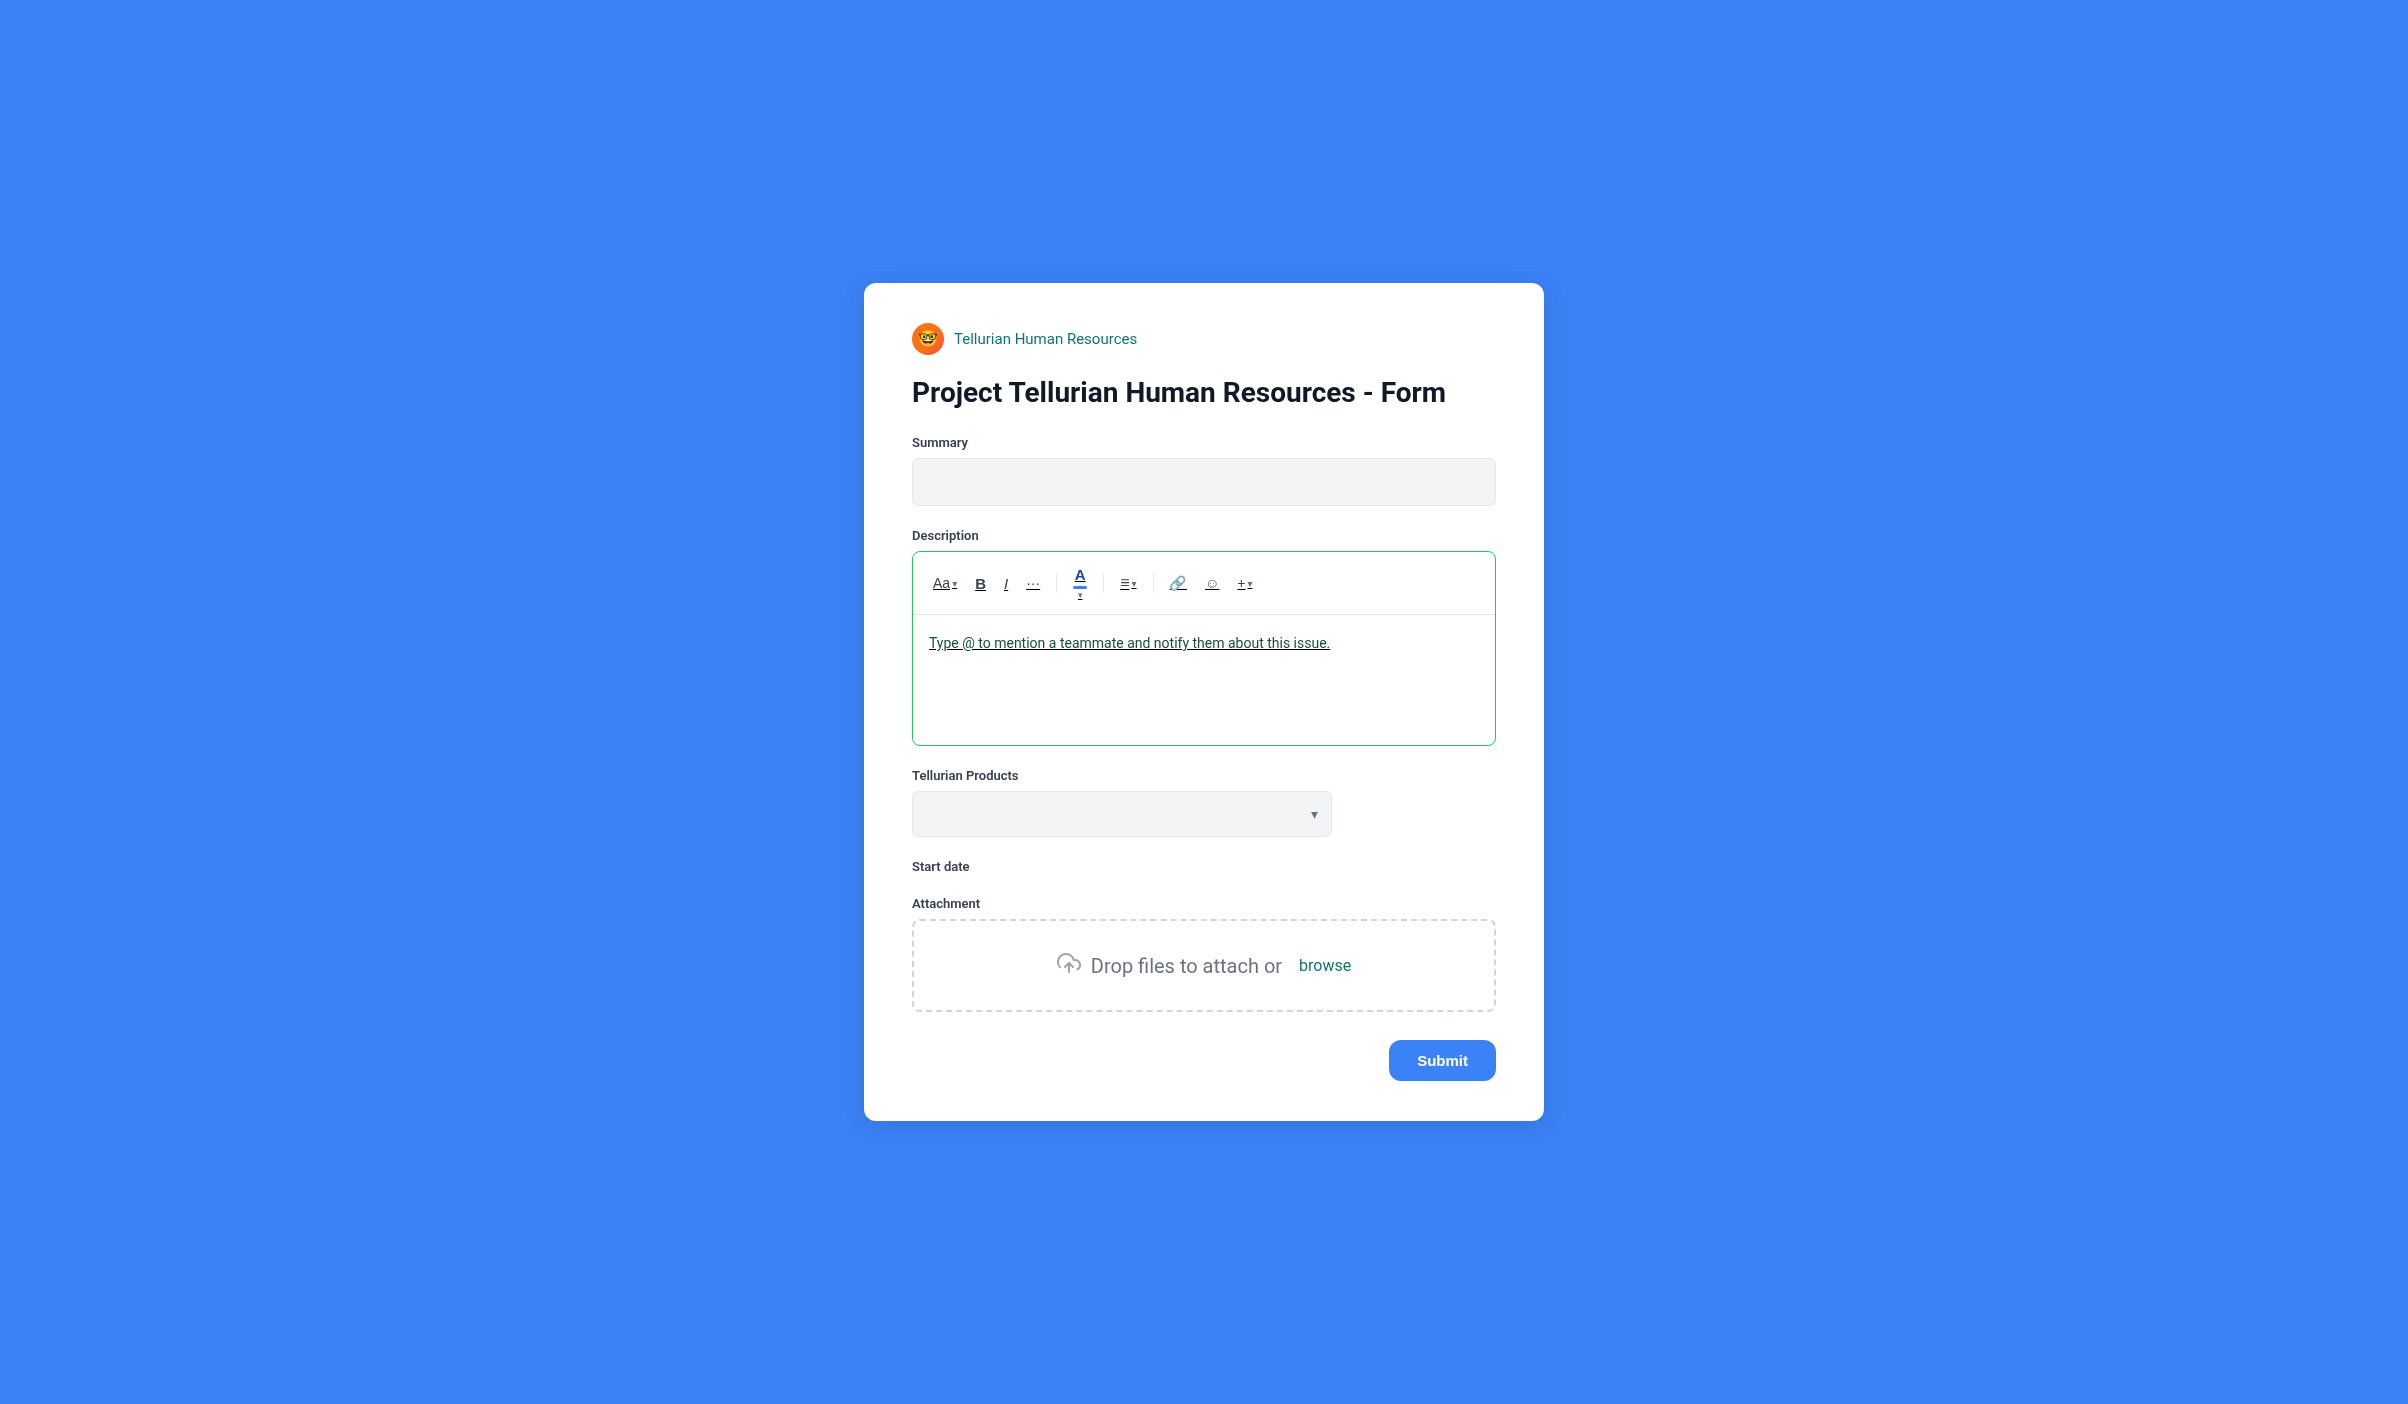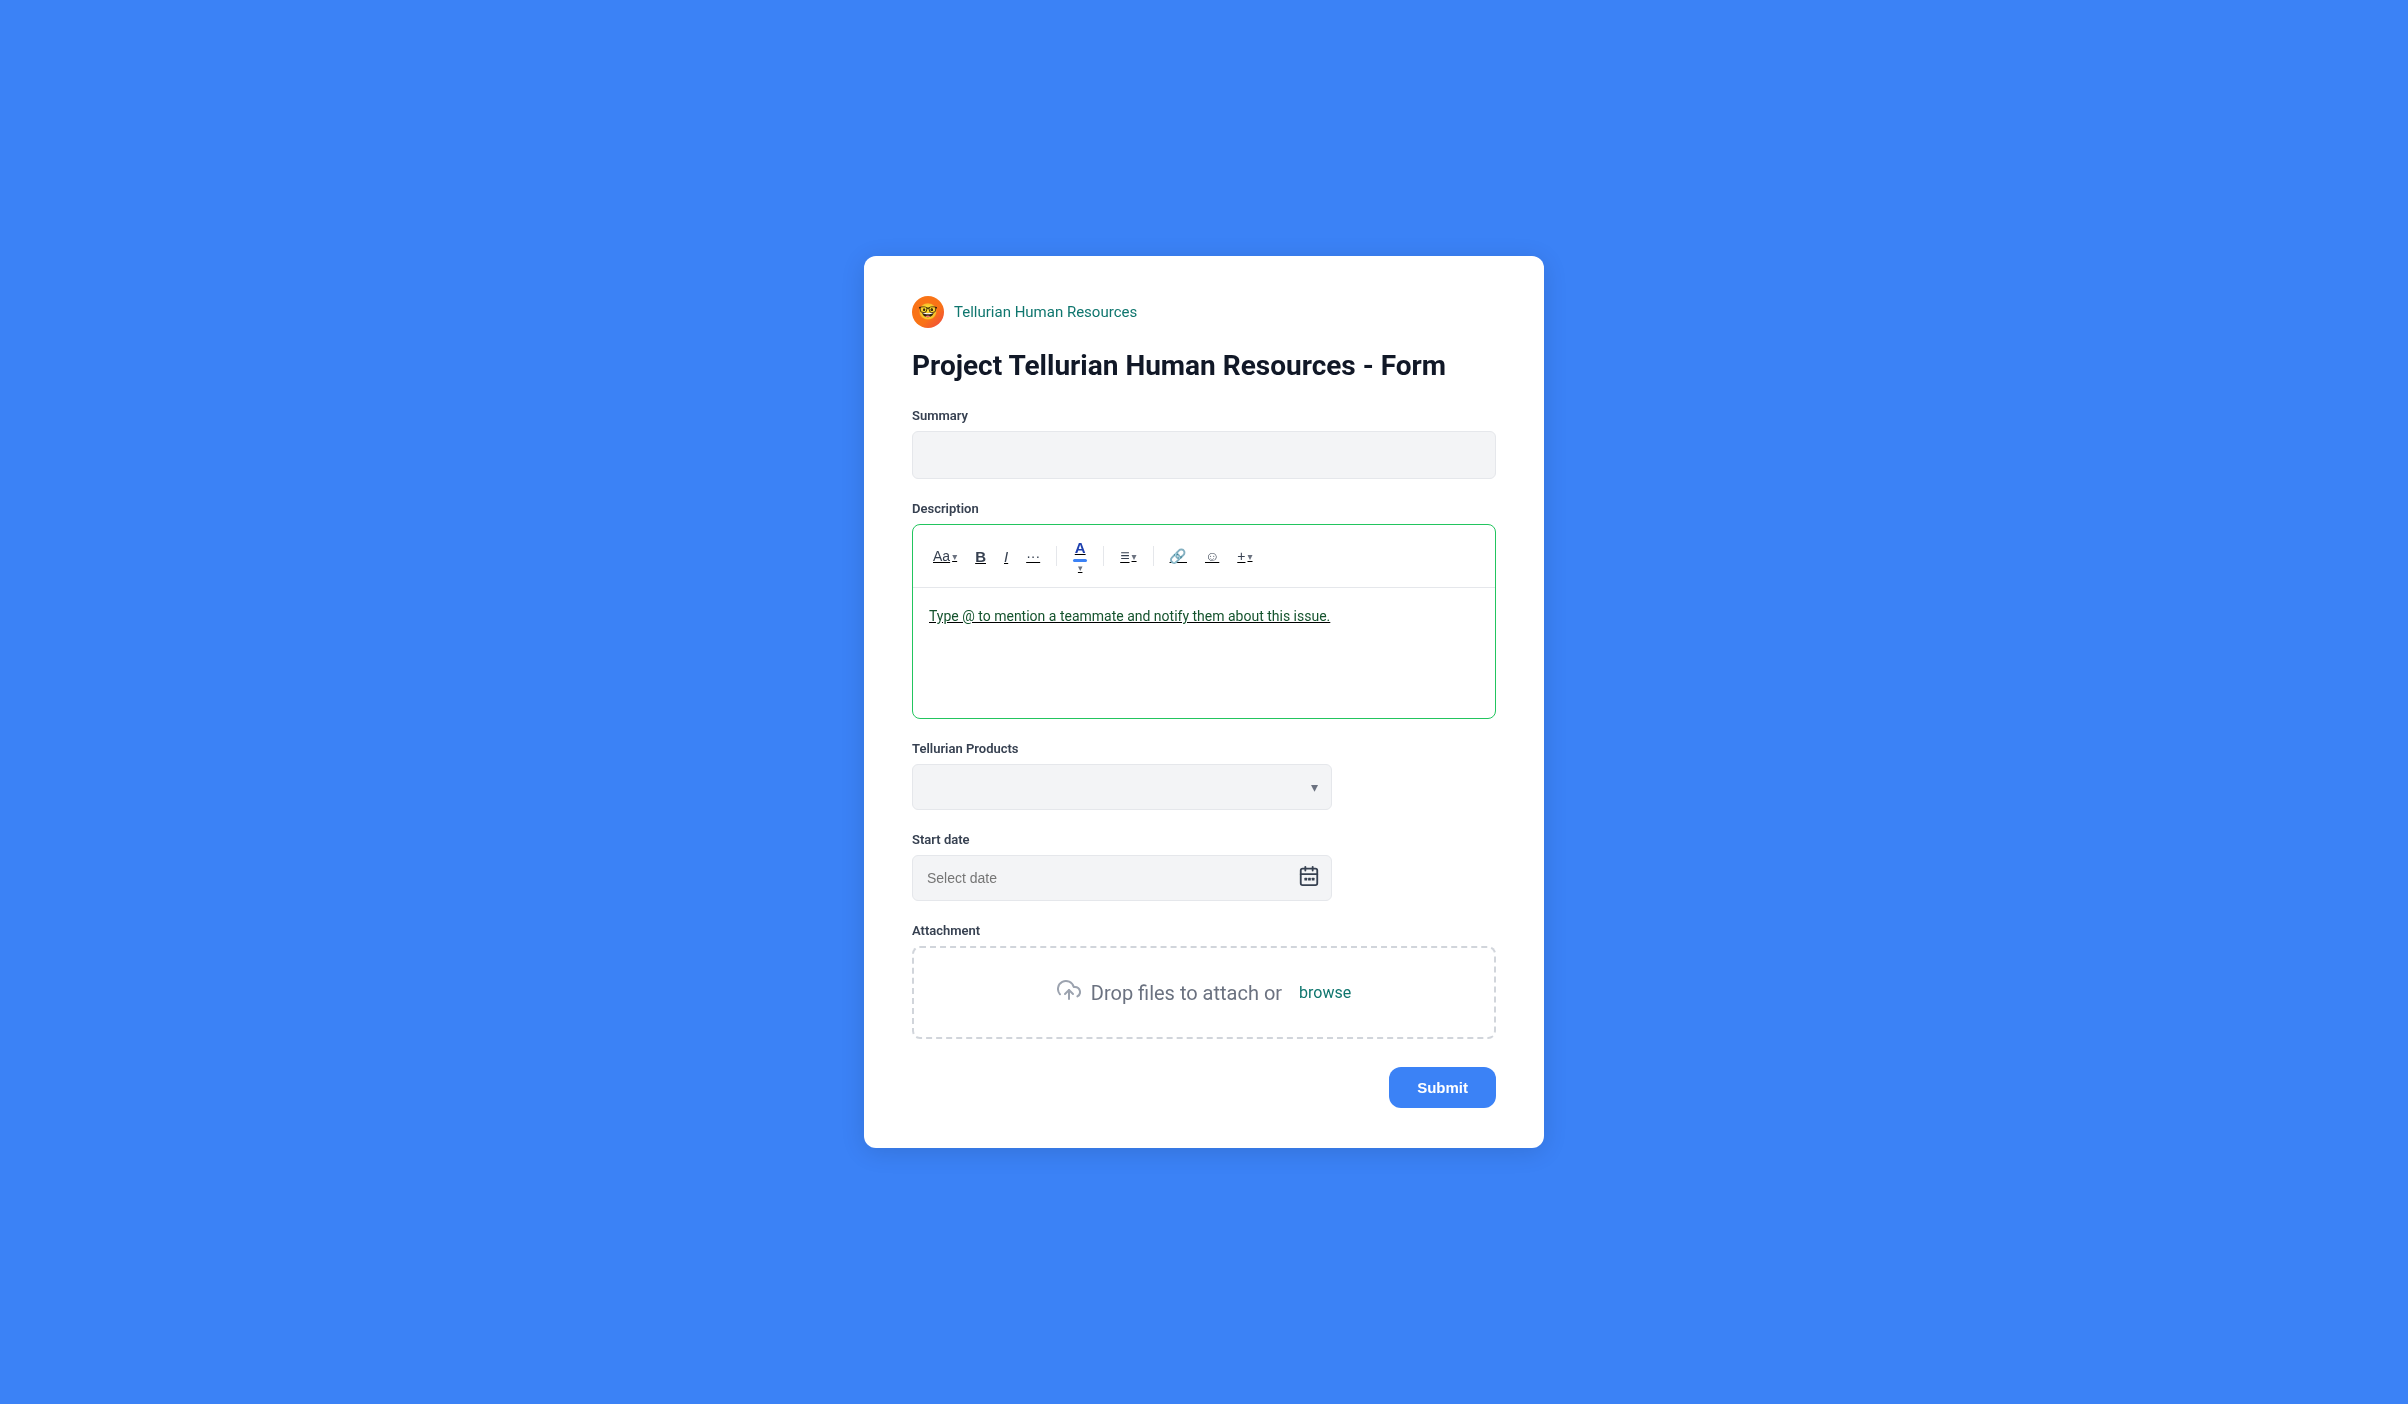--- a/index.html
+++ b/index.html
@@ -328,35 +328,20 @@
     <div class="tellurian-select-wrapper">
       <select class="tellurian-select">
         <option value=""></option>
       </select>
       <span class="select-chevron">▾</span>
     </div>
   </div>
 
   <div class="field-group">
     <label class="field-label">Start date</label>
-    <div class="date-picker-wrapper">
-      <input type="text" class="date-input" readonly="" placeholder="Select date" style="">
-      <span class="calendar-icon">
-        
-        <svg width="22" height="22" viewBox="0 0 24 24" fill="none" stroke="#374151" stroke-width="2" stroke-linecap="round" stroke-linejoin="round">
-          <rect x="3" y="4" width="18" height="18" rx="2" ry="2"></rect>
-          <line x1="16" y1="2" x2="16" y2="6"></line>
-          <line x1="8" y1="2" x2="8" y2="6"></line>
-          <line x1="3" y1="10" x2="21" y2="10"></line>
-          <rect x="7" y="14" width="3" height="3" rx="0.5" fill="#374151" stroke="none"></rect>
-          <rect x="11" y="14" width="3" height="3" rx="0.5" fill="#374151" stroke="none"></rect>
-          <rect x="15" y="14" width="3" height="3" rx="0.5" fill="#374151" stroke="none"></rect>
-        </svg>
-      </span>
-    </div>
   </div>
 
   <div class="field-group">
     <label class="field-label">Attachment</label>
     <div class="attachment-zone">
       <span class="upload-icon">
         <svg width="24" height="24" viewBox="0 0 24 24" fill="none" stroke="#9ca3af" stroke-width="2" stroke-linecap="round" stroke-linejoin="round">
           <polyline points="16 16 12 12 8 16"></polyline>
           <line x1="12" y1="12" x2="12" y2="21"></line>
           <path d="M20.39 18.39A5 5 0 0 0 18 9h-1.26A8 8 0 1 0 3 16.3"></path>

